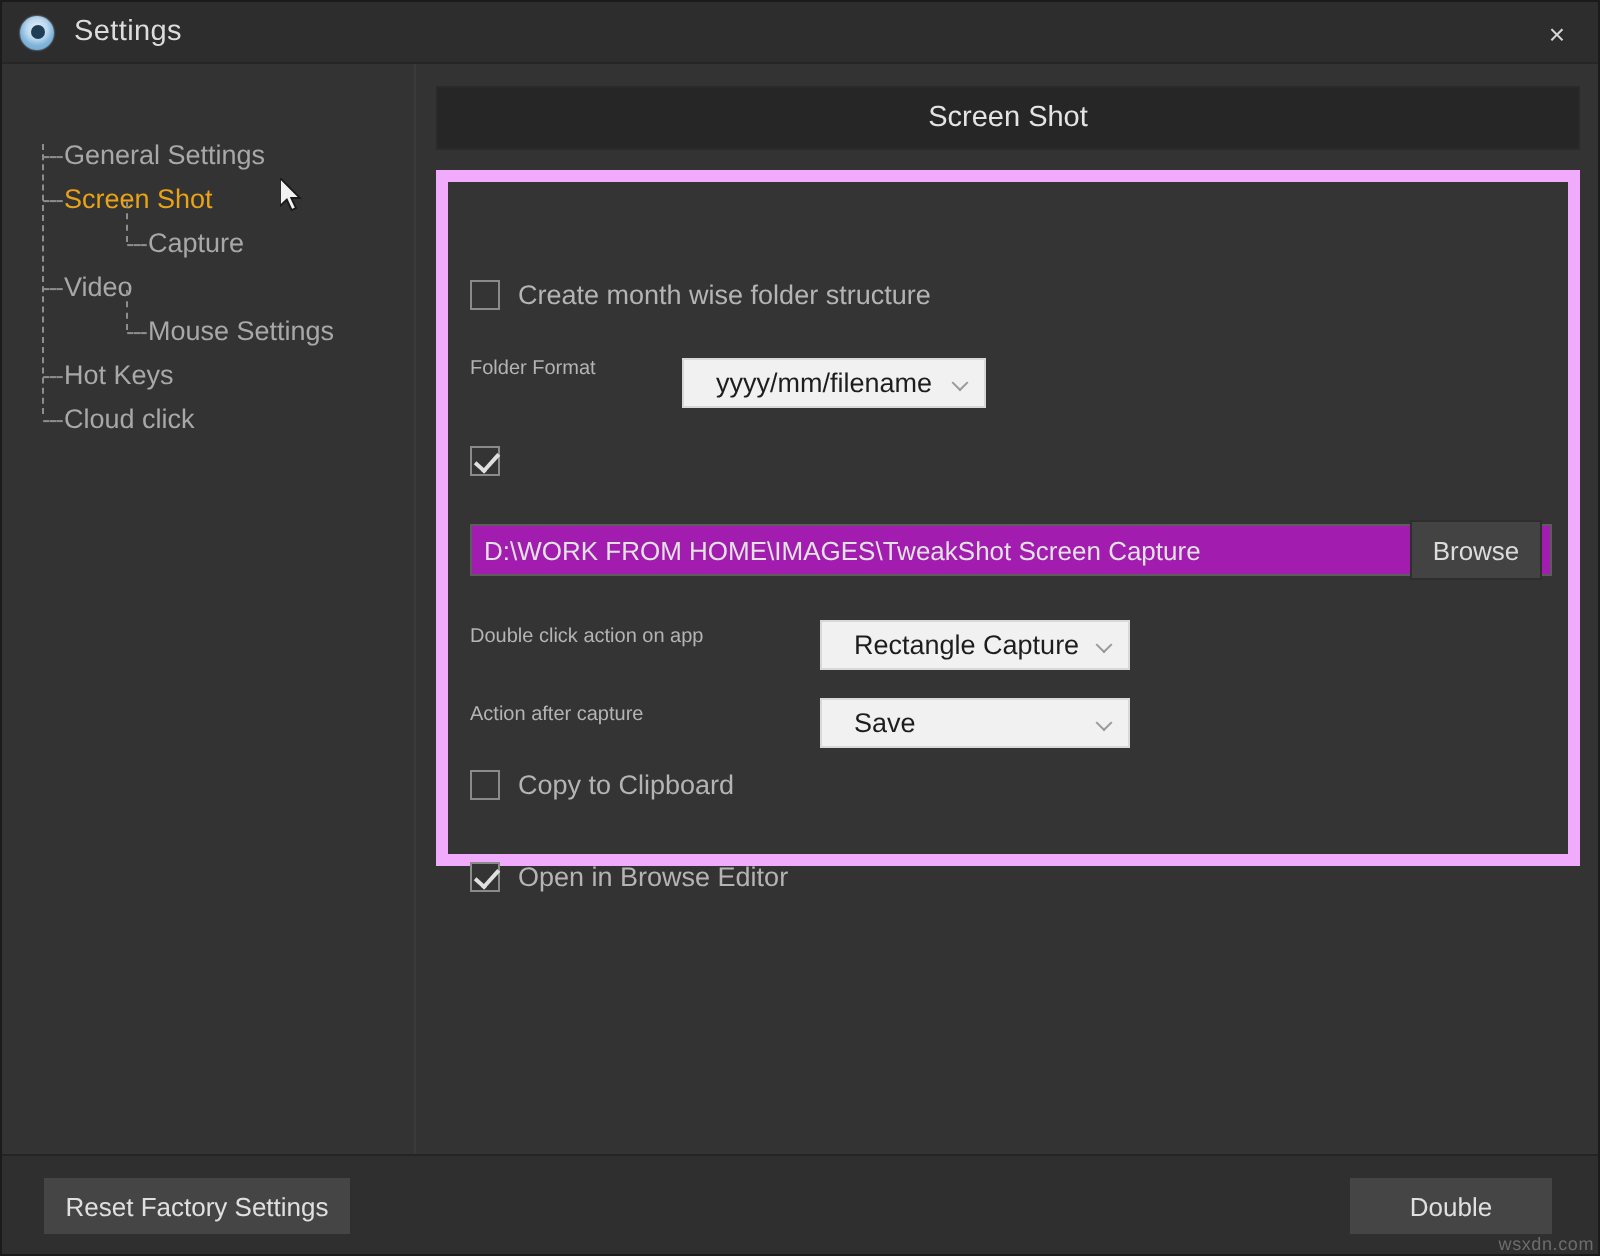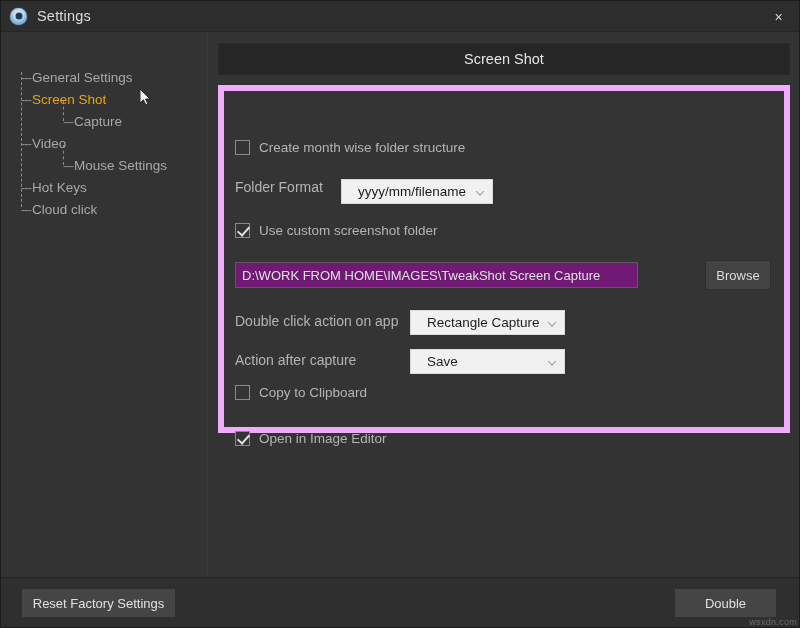--- a/index.html
+++ b/index.html
@@ -153,21 +153,21 @@
   }
   .cb-label {
     margin-left: 9px;
     color: #b4b4b4;
     font-size: 13.5px;
     cursor: pointer;
   }
 
   .field-label {
     color: #b4b4b4;
-    font-size: 14px;
+    font-size: 10px;
   }
 
   
   .combo {
     position: relative;
     background: #f1f1f1;
     border: 1px solid #d8d8d8;
     height: 25px;
     display: flex; align-items: center;
     color: #1d1d1d;
@@ -179,22 +179,22 @@
     position: absolute; right: 9px; top: 50%;
     transform: translateY(-60%) rotate(45deg);
     width: 6px; height: 6px;
     border: solid #9a9a9a;
     border-width: 0 1.5px 1.5px 0;
   }
 
   
   #path-input {
     position: absolute; left: 11px; top: 171px;
-    width: 403px; height: 26px;
-    background: #701a75;
+    width: 541px; height: 26px;
+    background: #a21caf;
     border: 1px solid #5c5c5c;
     color: #e2e2e2;
     font-size: 13px;
     padding: 0 6px;
     display: flex; align-items: center;
     white-space: nowrap; overflow: hidden;
     cursor: text;
   }
   #browse-btn {
     position: absolute; left: 481px; top: 169px;
@@ -315,21 +315,20 @@
         <div class="row" style="left:11px; top:88px;">
           <span class="field-label">Folder Format</span>
         </div>
         <div class="combo" style="position:absolute; left:117px; top:88px; width:152px;">
           <span>yyyy/mm/filename</span>
           <span class="chev"></span>
         </div>
 
         <div class="row" style="left:11px; top:132px;">
           <span class="cb on"></span>
-          <span class="cb-label">Use custom screenshot folder</span>
         </div>
 
         <div id="path-input" placeholder="Select folder">D:\WORK FROM HOME\IMAGES\TweakShot Screen Capture</div>
         <div id="browse-btn">
           <span>Browse</span>
         </div>
 
         <div class="row" style="left:11px; top:222px;">
           <span class="field-label">Double click action on app</span>
         </div>
@@ -346,21 +345,21 @@
           <span class="chev"></span>
         </div>
 
         <div class="row" style="left:11px; top:294px;">
           <span class="cb"></span>
           <span class="cb-label">Copy to Clipboard</span>
         </div>
 
         <div class="row" style="left:11px; top:340px;">
           <span class="cb on"></span>
-          <span class="cb-label">Open in Image Editor</span>
+          <span class="cb-label">Open in Browse Editor</span>
         </div>
 
       </div>
     </div>
   </div>
 
   <div id="footer">
     <div class="fbtn" id="reset-btn">
       <span>Reset Factory Settings</span>
     </div>

